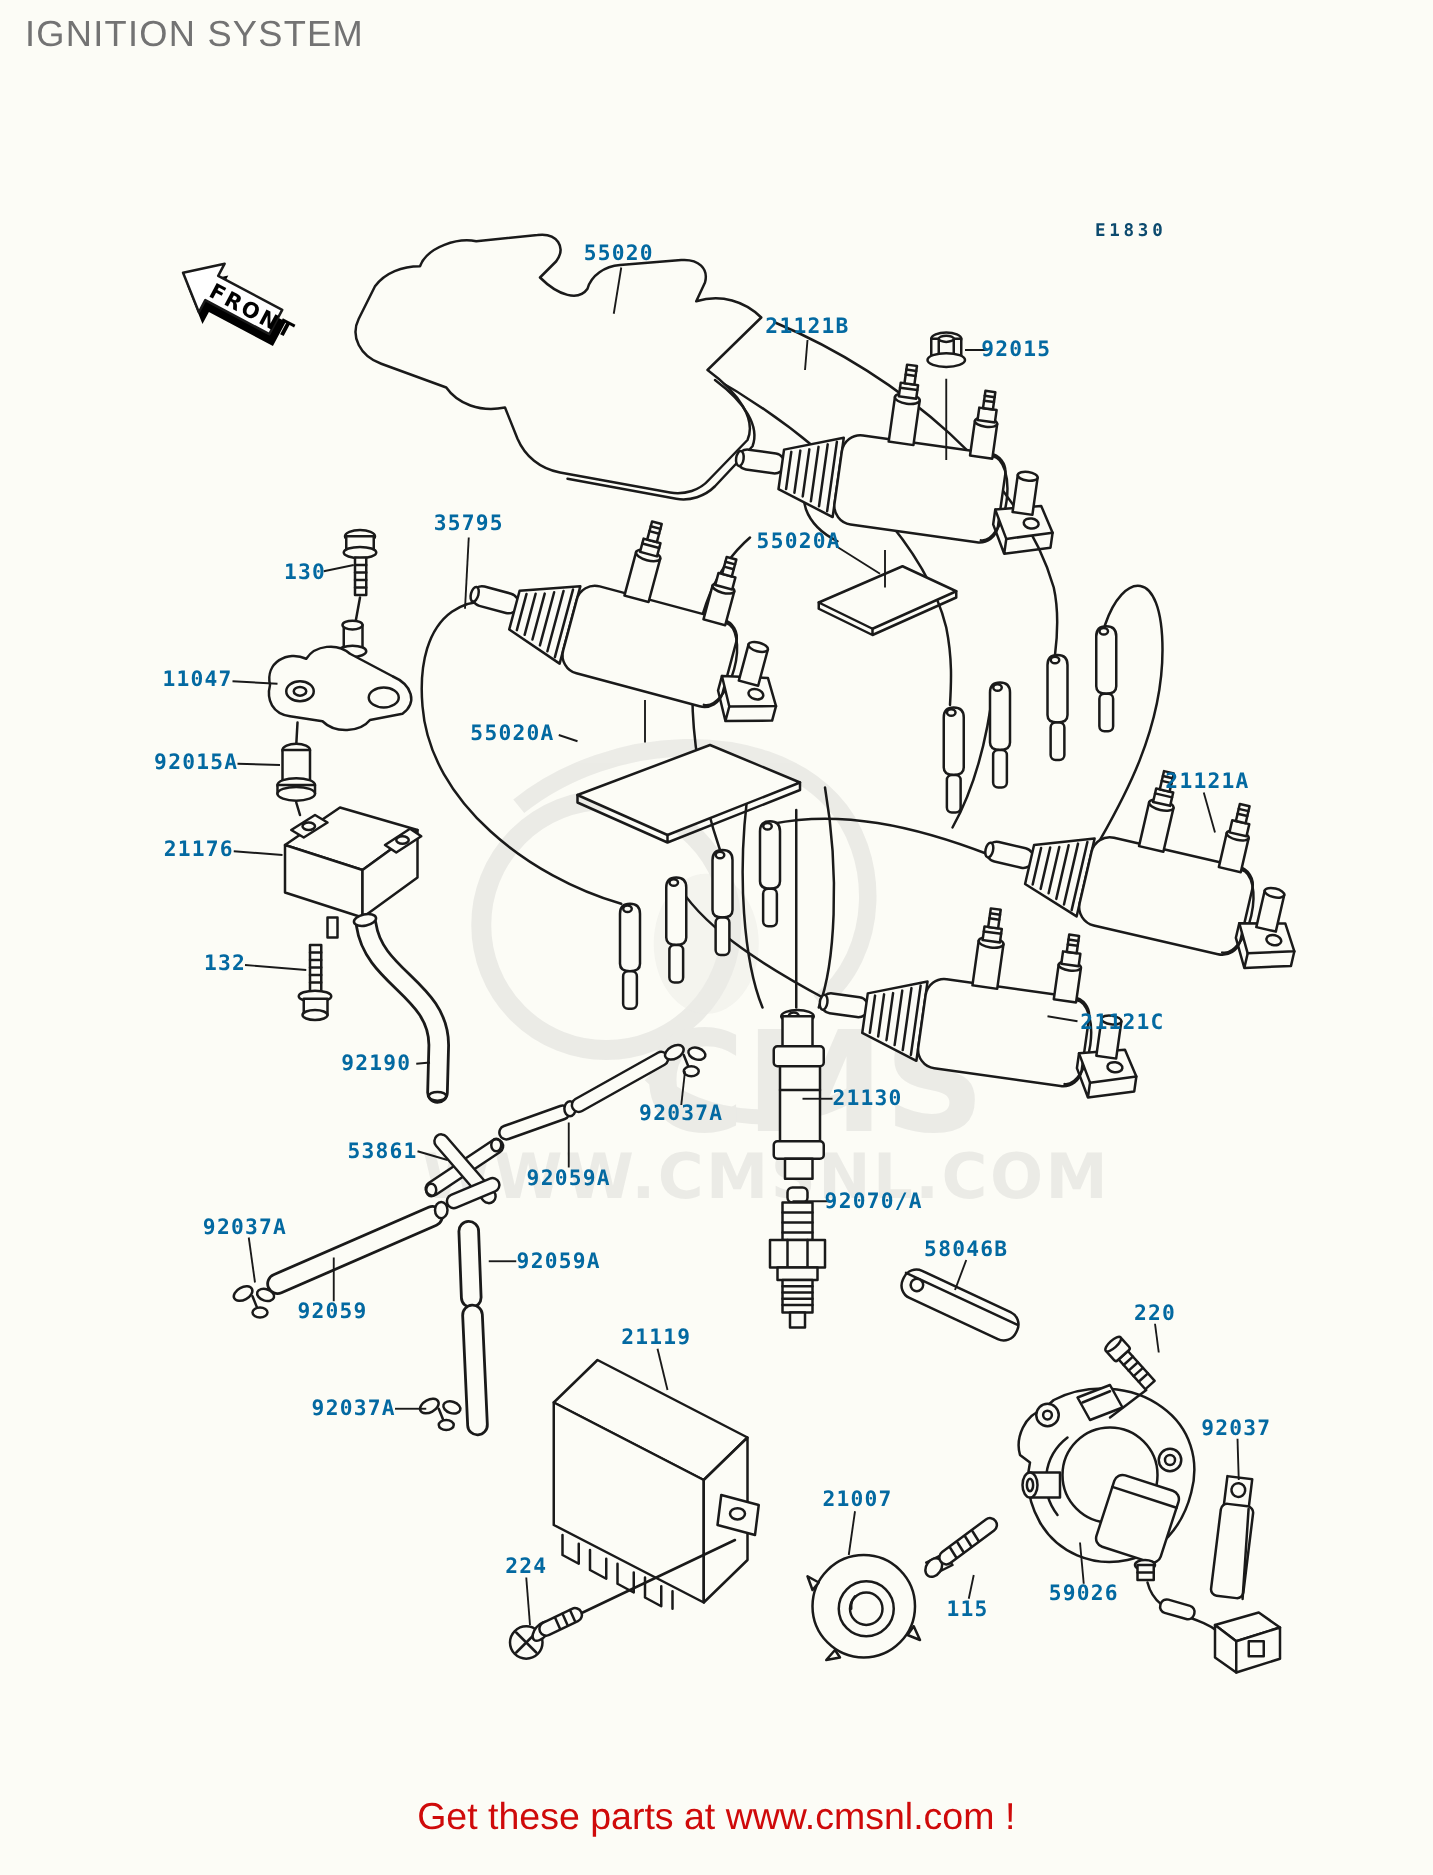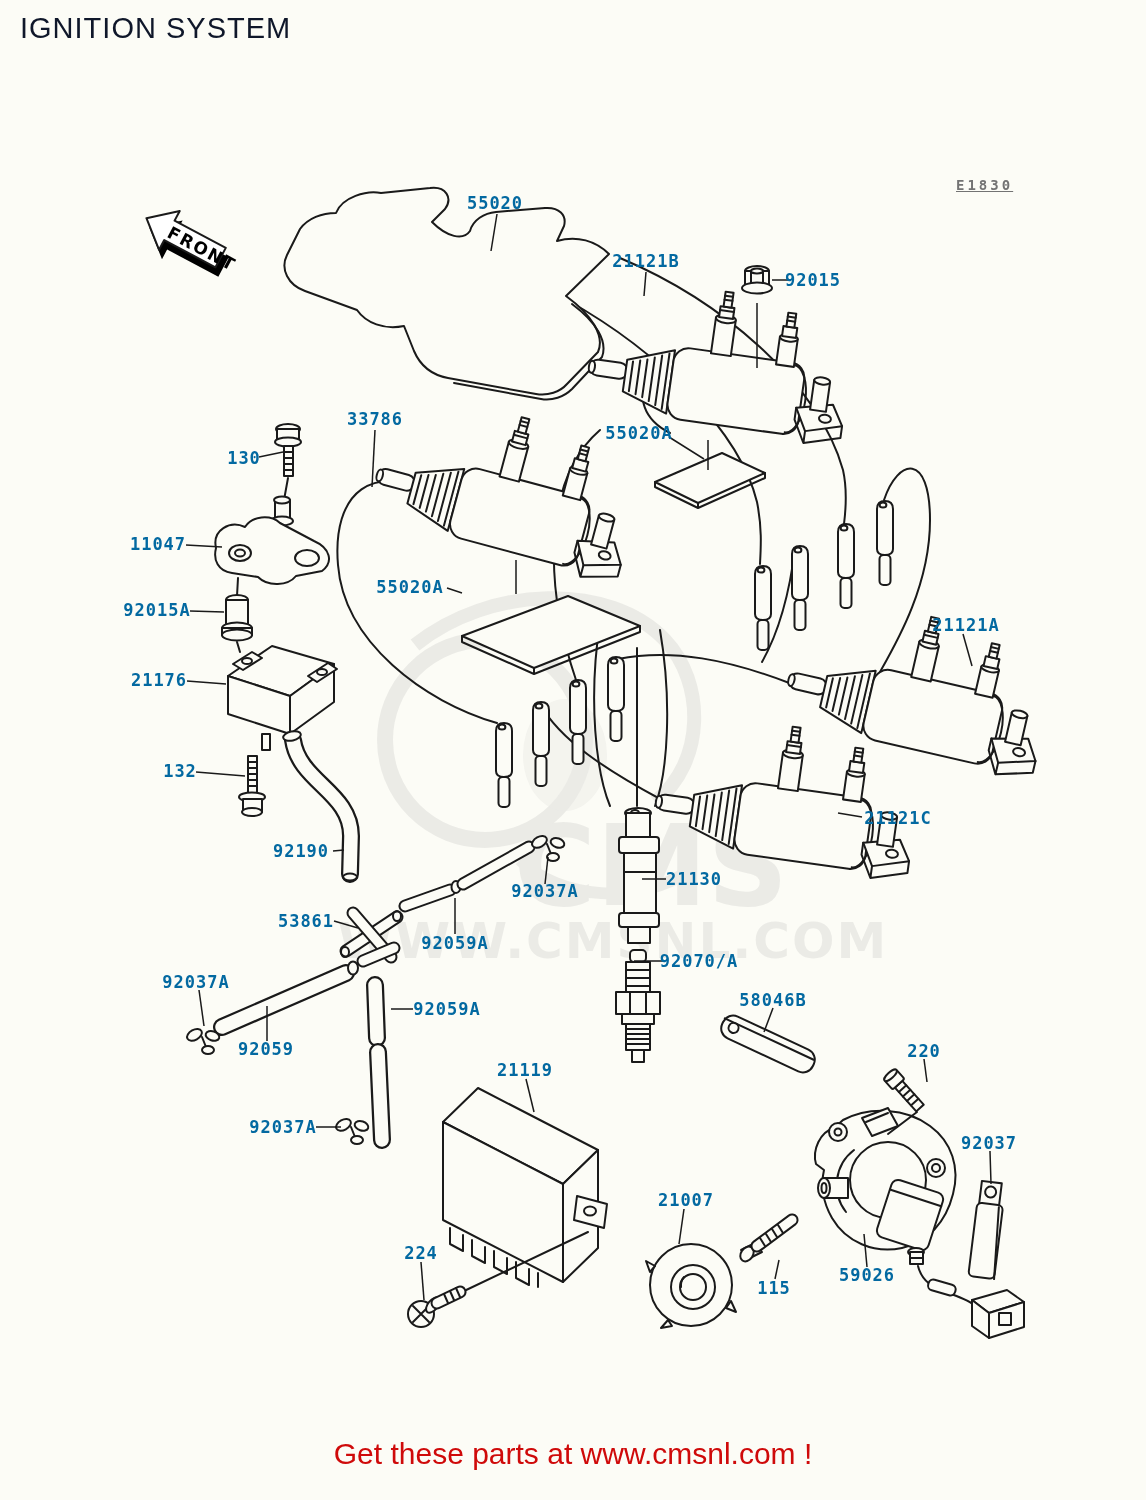--- a/index.html
+++ b/index.html
@@ -1,21 +1,21 @@
 <!DOCTYPE html>
 <html><head>
 <meta charset="utf-8">
 <style>
   html,body{margin:0;padding:0;}
   .page{position:relative;width:1146px;height:1500px;background:#fcfcf6;overflow:hidden;
         font-family:"Liberation Sans",sans-serif;}
   .page-title{position:absolute;left:20px;top:12px;font-size:29px;letter-spacing:1px;
-        color:#0f172a;font-family:"Liberation Sans",sans-serif;}
-  .diagram-code{position:absolute;left:956px;top:177px;font:bold 14px "DejaVu Sans Mono",monospace;
-        letter-spacing:3px;color:#737373;text-decoration:underline;}
+        color:#737373;font-family:"Liberation Sans",sans-serif;}
+  .diagram-code{position:absolute;left:876px;top:177px;font:bold 14px "DejaVu Sans Mono",monospace;
+        letter-spacing:3px;color:#0c4a6e;}
   .diagram-svg{position:absolute;left:0;top:0;}
   .labels-layer{position:absolute;left:0;top:0;width:100%;height:100%;}
   .part-label{position:absolute;transform:translate(-50%,-50%);
         font:bold 17px "DejaVu Sans Mono",monospace;letter-spacing:1px;color:#0369a1;
         white-space:nowrap;cursor:pointer;}
   .footer-banner{position:absolute;left:0;top:1437px;width:100%;text-align:center;
         font-family:"Liberation Sans",sans-serif;font-size:30px;color:#cf0a0a;}
   
   .ln{stroke:#1a1a1a;stroke-width:2;fill:none;stroke-linecap:round;stroke-linejoin:round;}
   .pt{stroke:#1a1a1a;stroke-width:2;fill:#fcfcf6;stroke-linejoin:round;}
@@ -388,21 +388,21 @@
       <path class="ld" d="M421,1262 L424,1300"></path>
       <path class="ld" d="M867,1267 L864,1234"></path>
       <path class="ld" d="M775,1279 L779,1260"></path>
     </g>
   </svg>
 
   <div class="labels-layer">
       <div class="part-label" style="left: 495px; top: 203px;">55020</div>
       <div class="part-label" style="left: 646px; top: 261px;">21121B</div>
       <div class="part-label" style="left: 813px; top: 280px;">92015</div>
-      <div class="part-label" style="left: 375px; top: 419px;">33786</div>
+      <div class="part-label" style="left: 375px; top: 419px;">35795</div>
       <div class="part-label" style="left: 639px; top: 433px;">55020A</div>
       <div class="part-label" style="left: 244px; top: 458px;">130</div>
       <div class="part-label" style="left: 158px; top: 544px;">11047</div>
       <div class="part-label" style="left: 410px; top: 587px;">55020A</div>
       <div class="part-label" style="left: 157px; top: 610px;">92015A</div>
       <div class="part-label" style="left: 966px; top: 625px;">21121A</div>
       <div class="part-label" style="left: 159px; top: 680px;">21176</div>
       <div class="part-label" style="left: 180px; top: 771px;">132</div>
       <div class="part-label" style="left: 898px; top: 818px;">21121C</div>
       <div class="part-label" style="left: 301px; top: 851px;">92190</div>

